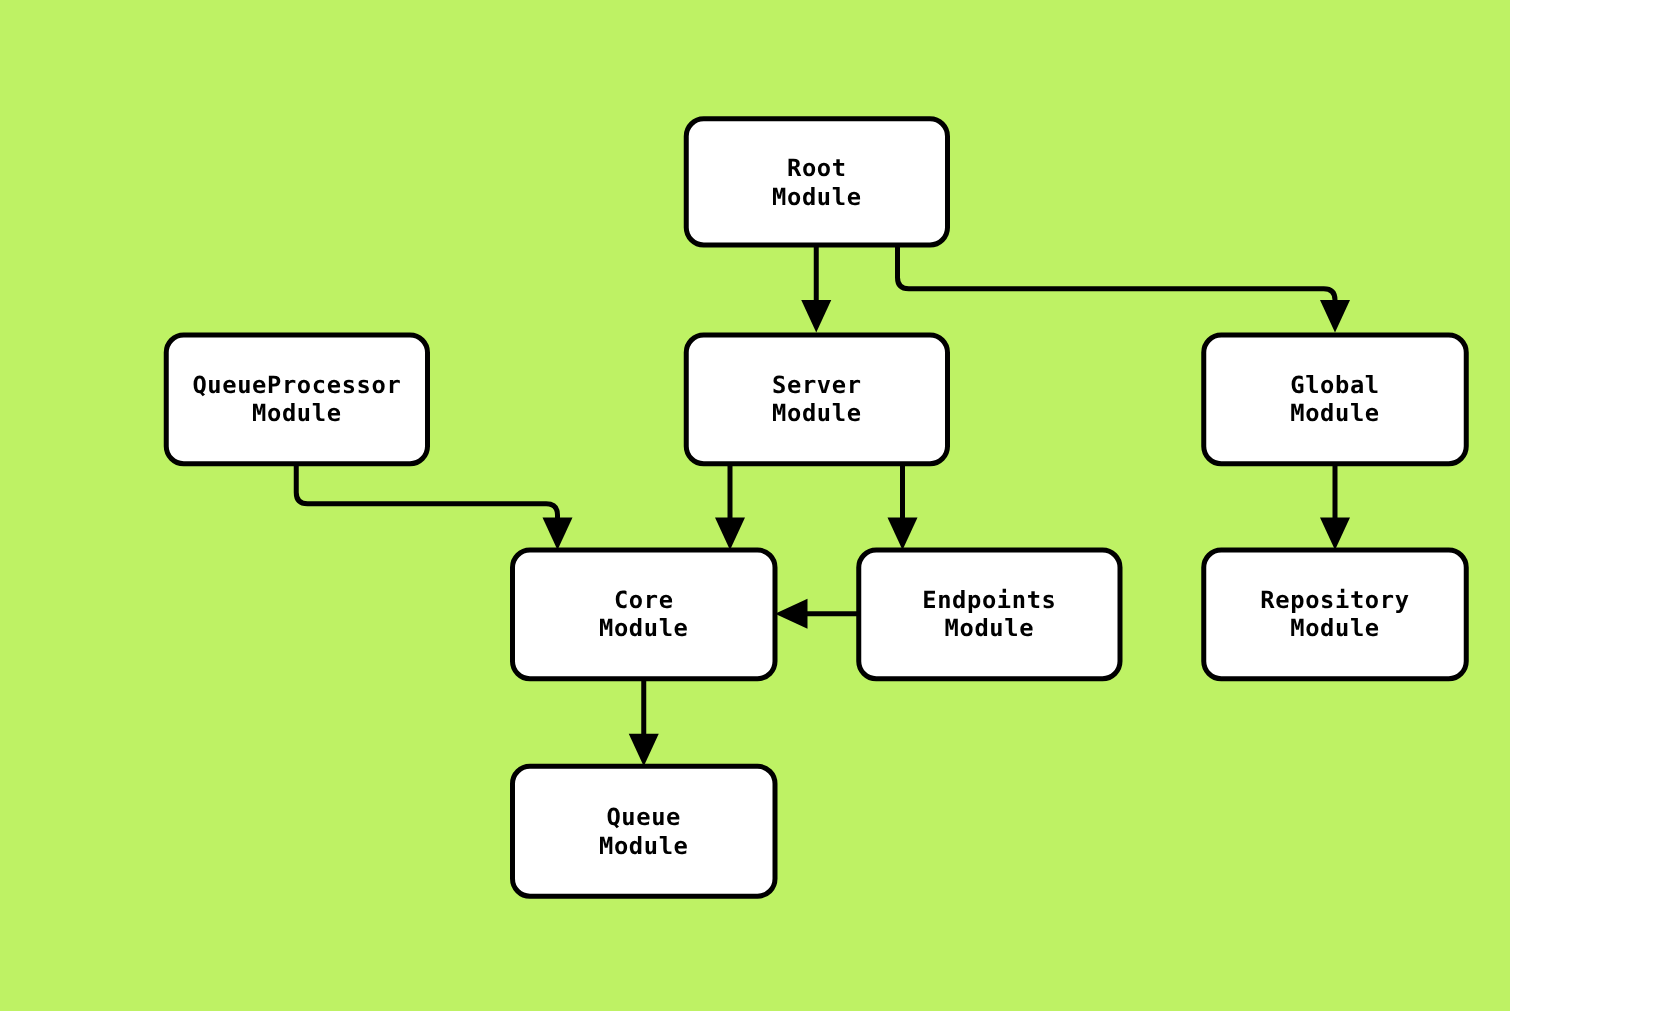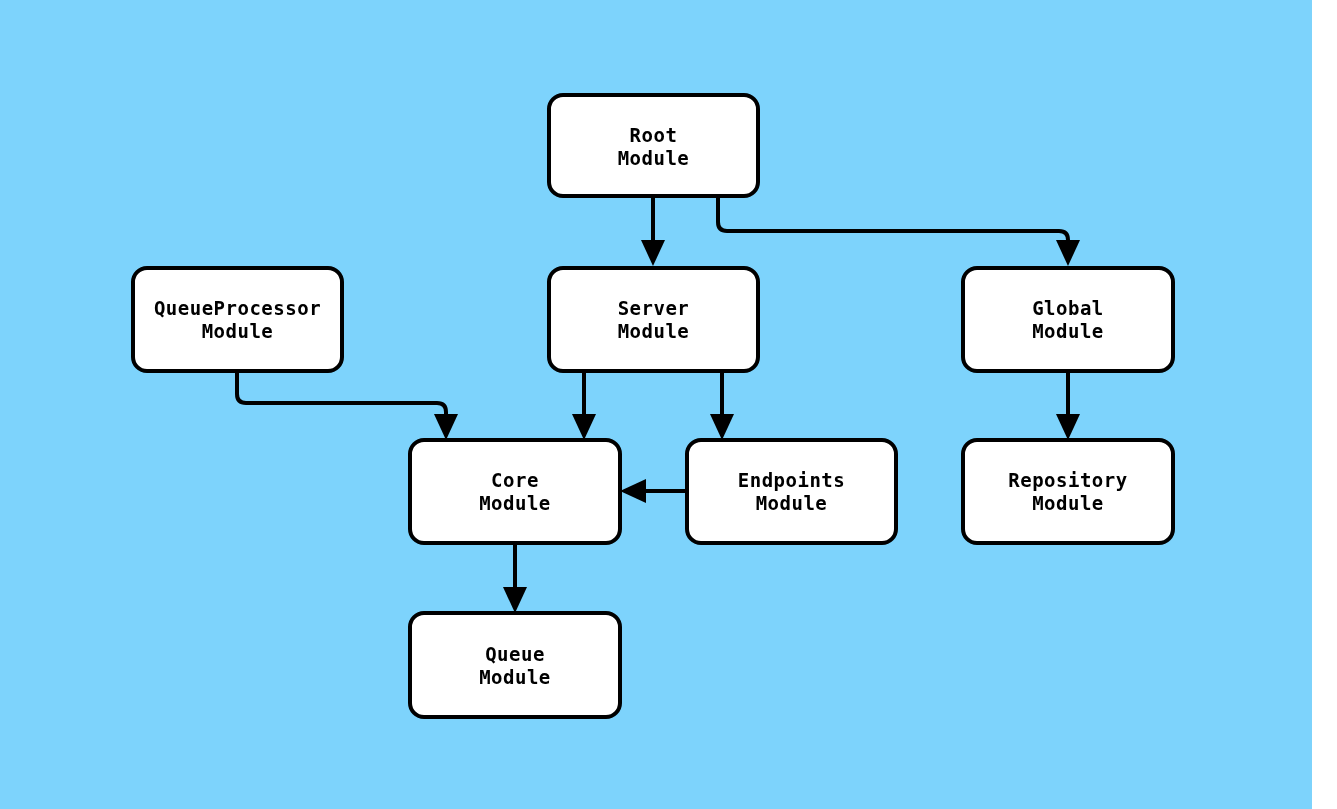--- a/index.html
+++ b/index.html
@@ -9,23 +9,23 @@
     background: #ffffff;
   }
   body {
     width: 1337px;
     height: 809px;
     overflow: hidden;
     font-family: "DejaVu Sans Mono", "Liberation Mono", monospace;
   }
   #diagram-root {
     position: relative;
-    width: 1312px;
+    width: 1208px;
     height: 809px;
-    background: #7dd3fc;
+    background: #bef264;
   }
   svg#graph {
     display: block;
     width: 1337px;
     height: 809px;
   }
   .node-shape {
     fill: #ffffff;
     stroke: #000000;
     stroke-width: 4;

